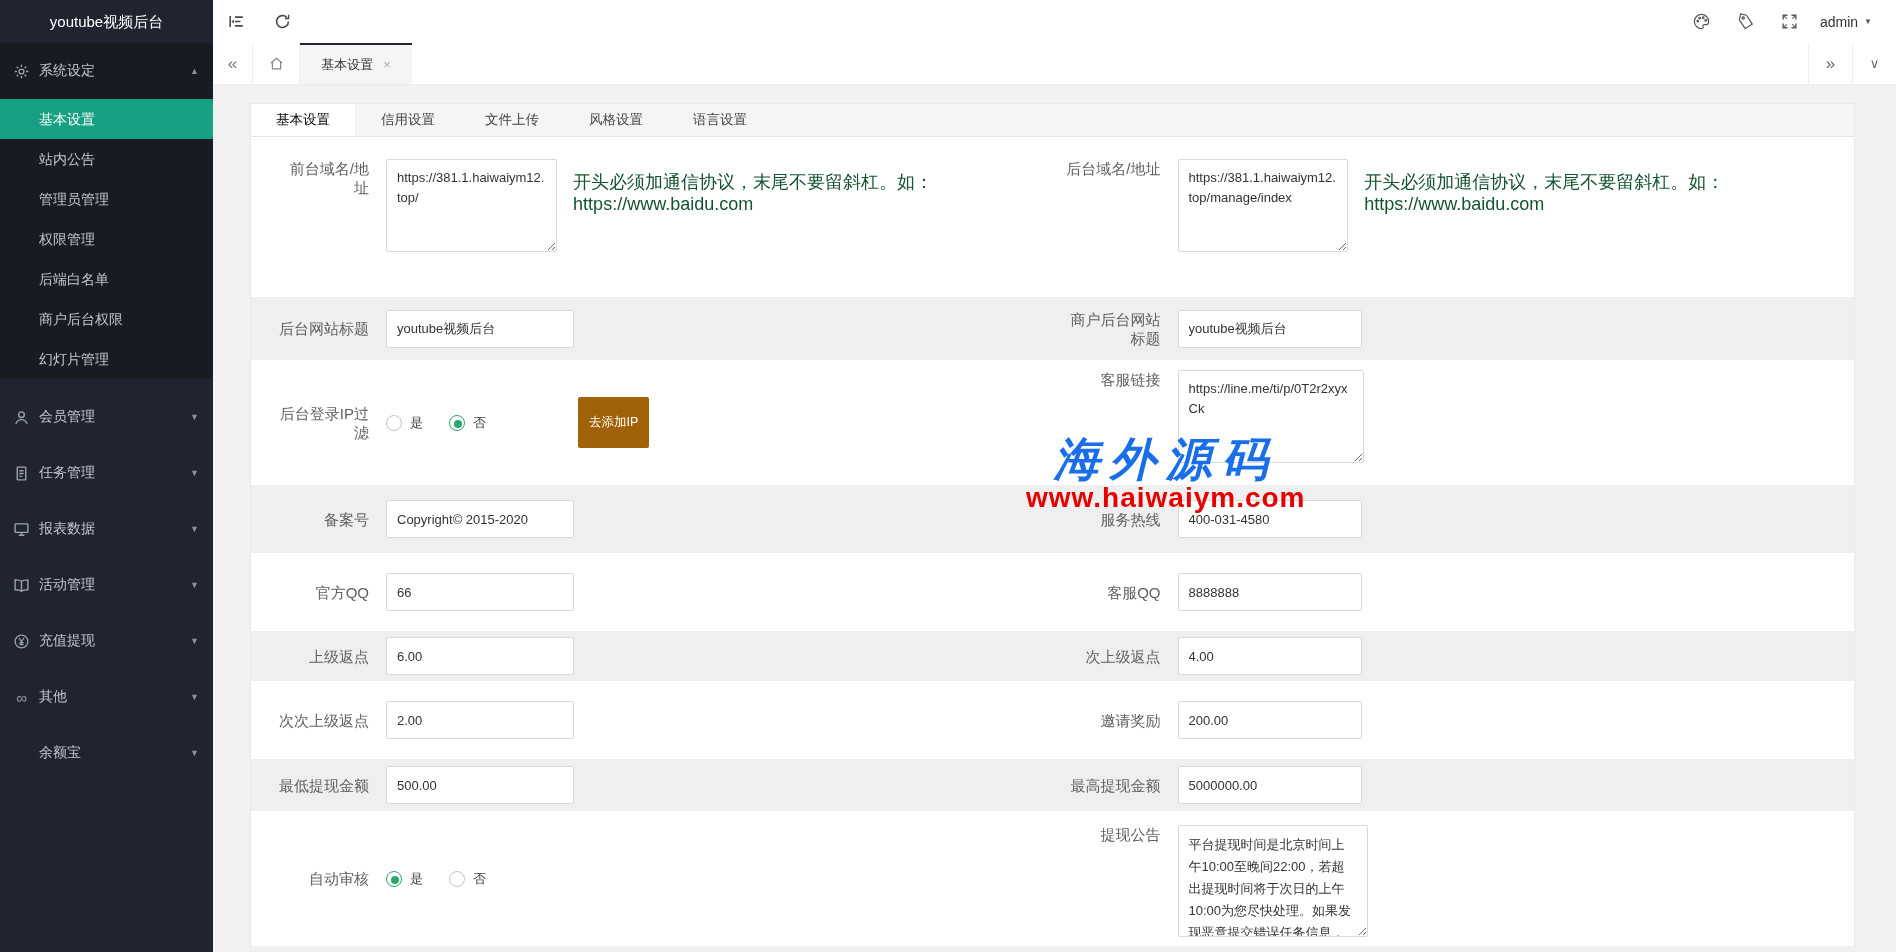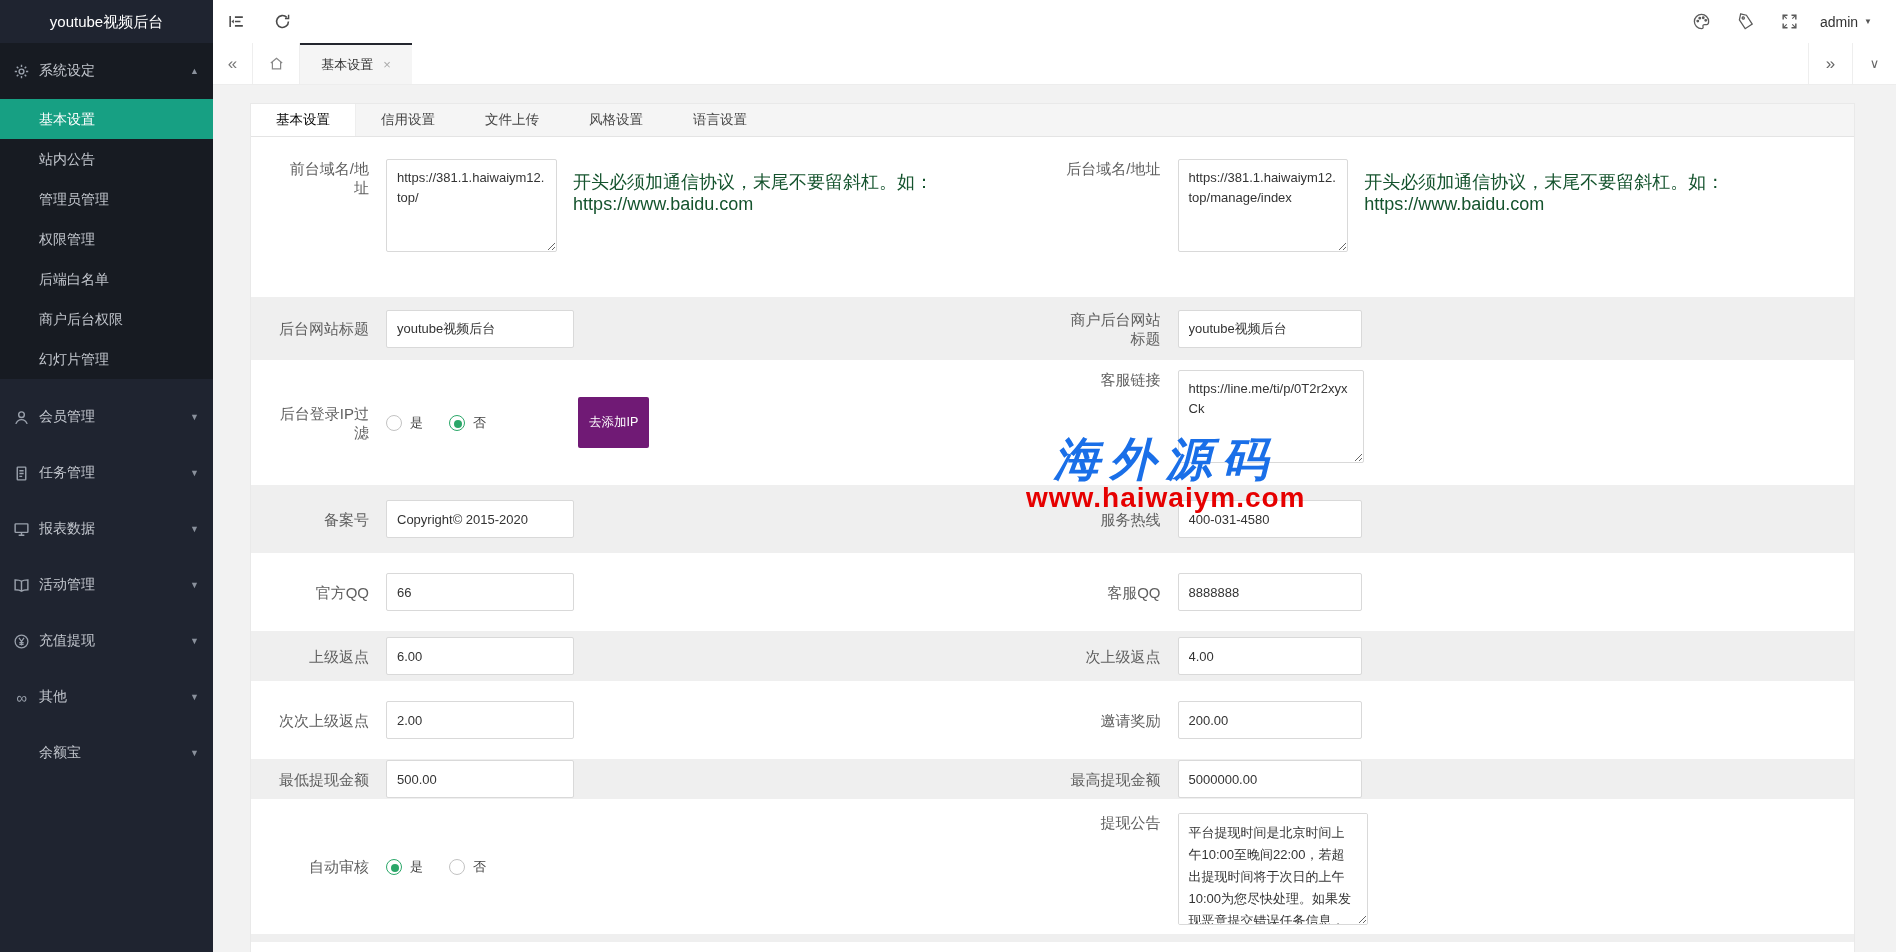--- a/index.html
+++ b/index.html
@@ -67,21 +67,21 @@
   .fhint { margin-left:16px; font-size:18px; color:#14532d; }
   .notice-text { width:190px; height:112px; overflow-y:scroll; line-height:22px; font-size:13px; }
 
   .radio { display:inline-flex; align-items:center; margin-right:26px; cursor:pointer; }
   .rc { width:16px; height:16px; border:1px solid #c3c3c3; border-radius:50%; background:#fff;
     display:inline-block; position:relative; }
   .radio.on .rc { border-color:#2ba769; }
   .radio.on .rc::after { content:""; position:absolute; left:4px; top:4px; width:8px; height:8px;
     border-radius:50%; background:#2ba769; }
   .rlabel { margin-left:8px; font-size:13px; color:#444; }
-  .green-btn { background:#701a75; color:#fff; border:none; border-radius:2px; font-size:12.5px;
+  .green-btn { background:#a16207; color:#fff; border:none; border-radius:2px; font-size:12.5px;
     padding:17px 11px; cursor:pointer; margin-left:66px; font-family:inherit; }
 
   
   .watermark { position:absolute; left:775px; top:332px; pointer-events:none; text-align:center; z-index:5; }
   .wm1 { font-family:"DejaVu Serif",serif; font-style:italic; font-weight:bold; font-size:46px;
     color:#1a6fe8; letter-spacing:10px; line-height:46px; }
   .wm2 { font-size:28px; font-weight:bold; color:#e60000; line-height:30px; margin-top:1px;
     letter-spacing:1px; }
 </style>
 </head>
@@ -354,21 +354,21 @@
               </div>
           </div>
           <div class="fcol fcol-r">
             <div class="flabel">邀请奖励</div>
             <div class="fctrl">
                 <input class="finput" style="width: 184px;" value="200.00">
               </div>
           </div>
         </div>
 
-        <div class="frow shade" style="height:40px;">
+        <div class="frow shade" style="height:52px;">
           <div class="fcol">
             <div class="flabel">最低提现金额</div>
             <div class="fctrl">
                 <input class="finput" value="500.00" style="">
               </div>
           </div>
           <div class="fcol fcol-r">
             <div class="flabel">最高提现金额</div>
             <div class="fctrl">
                 <input class="finput" style="width: 184px;" value="5000000.00">

